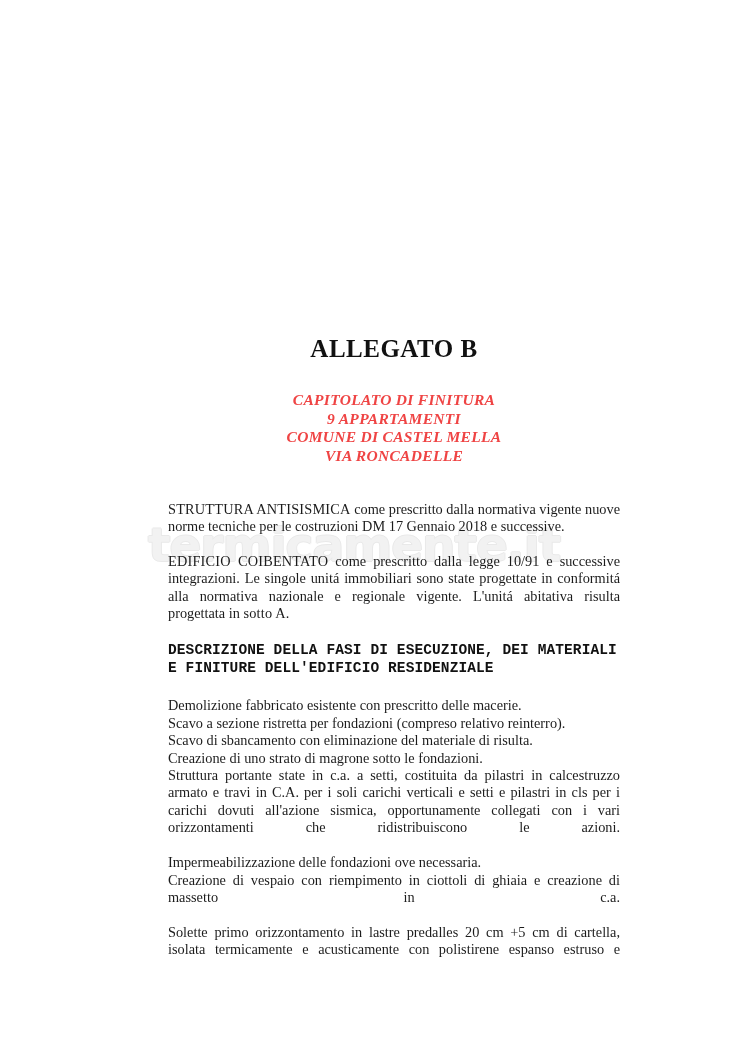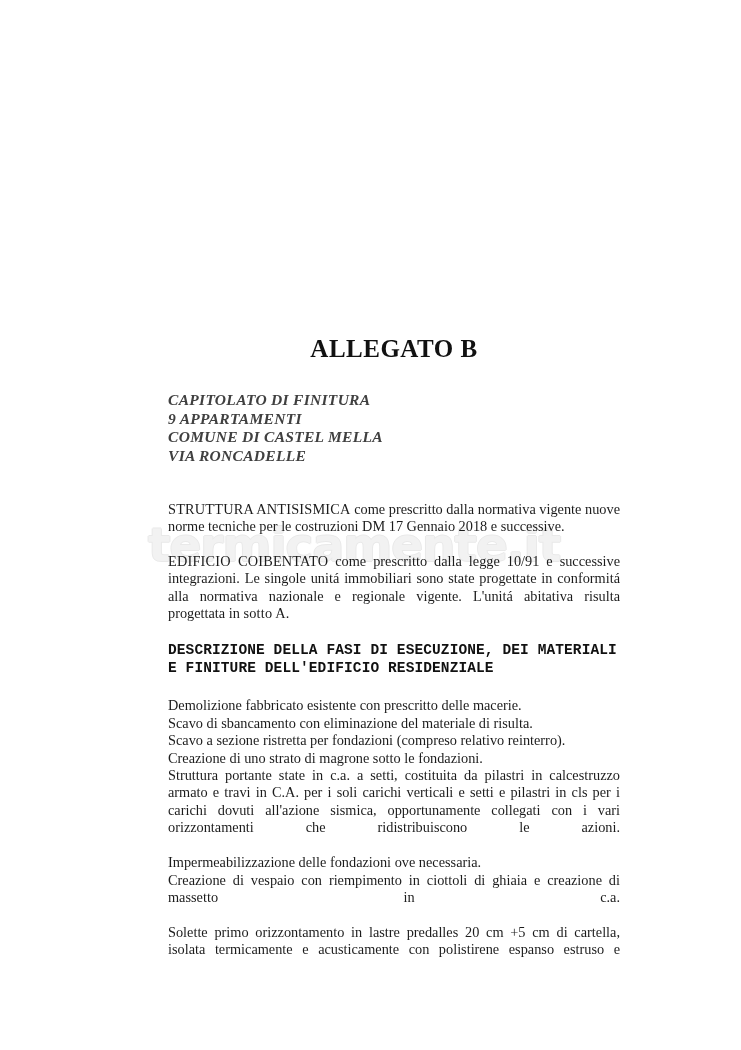--- a/index.html
+++ b/index.html
@@ -63,28 +63,29 @@
     font-size: 25px;
     font-weight: bold;
     letter-spacing: 0.5px;
     margin: 12px;
     padding-top: 322px;
     line-height: 30px;
     color: #111;
   }
 
   .subtitle-block {
+    text-align: center;
     font-size: 15.5px;
     font-weight: bold;
     font-style: italic;
     line-height: 18.5px;
     letter-spacing: 0.3px;
     margin: 0;
     padding-top: 15px;
-    color: #404040;
+    color: #ef4444;
   }
   .subtitle-block div {
     white-space: nowrap;
   }
 
   .para {
     font-size: 14.3px;
     line-height: 17.4px;
     text-align: justify;
     margin: 0;
@@ -153,22 +154,22 @@
       <b>EDIFICIO COIBENTATO</b><span> come prescritto dalla legge 10/91 e successive integrazioni. Le singole unitá immobiliari sono state progettate in conformitá alla normativa nazionale e regionale vigente. L'unitá abitativa risulta progettata in </span><b>sotto A</b><span>.</span>
     </p>
 
     <div class="section-heading">
       <div>DESCRIZIONE DELLA FASI DI ESECUZIONE, DEI MATERIALI</div>
       <div>E  FINITURE DELL'EDIFICIO RESIDENZIALE</div>
     </div>
 
     <div class="list-block">
       <p class="list-line">Demolizione fabbricato esistente con prescritto delle macerie.</p>
+      <p class="list-line">Scavo a sezione ristretta per fondazioni (compreso relativo reinterro).</p>
       <p class="list-line">Scavo di sbancamento con eliminazione del materiale di risulta.</p>
-      <p class="list-line">Scavo a sezione ristretta per fondazioni (compreso relativo reinterro).</p>
       <p class="list-line">Creazione di uno strato di magrone sotto le fondazioni.</p>
       <p class="list-line wrap">Struttura portante state in c.a. a setti, costituita da pilastri in calcestruzzo armato e travi in C.A. per i soli carichi verticali e setti e pilastri in cls per i carichi dovuti all'azione sismica, opportunamente collegati con i vari orizzontamenti che ridistribuiscono le azioni.</p>
       <p class="list-line">Impermeabilizzazione delle fondazioni ove necessaria.</p>
       <p class="list-line wrap">Creazione di vespaio con riempimento in ciottoli di ghiaia e creazione di massetto in c.a.</p>
       <p class="list-line wrap">Solette primo orizzontamento in lastre predalles 20 cm +5 cm di cartella, isolata termicamente e acusticamente con polistirene espanso estruso e</p>
     </div>
 
   </div>
 </div>
 

